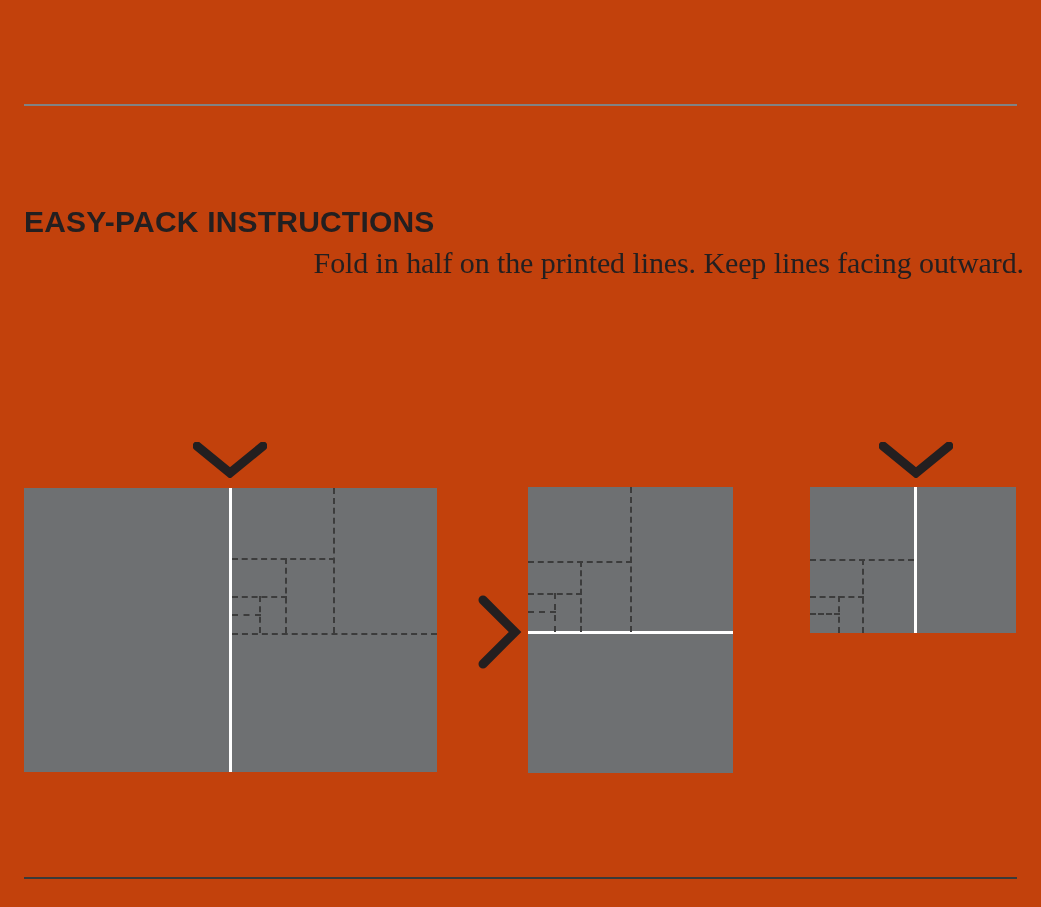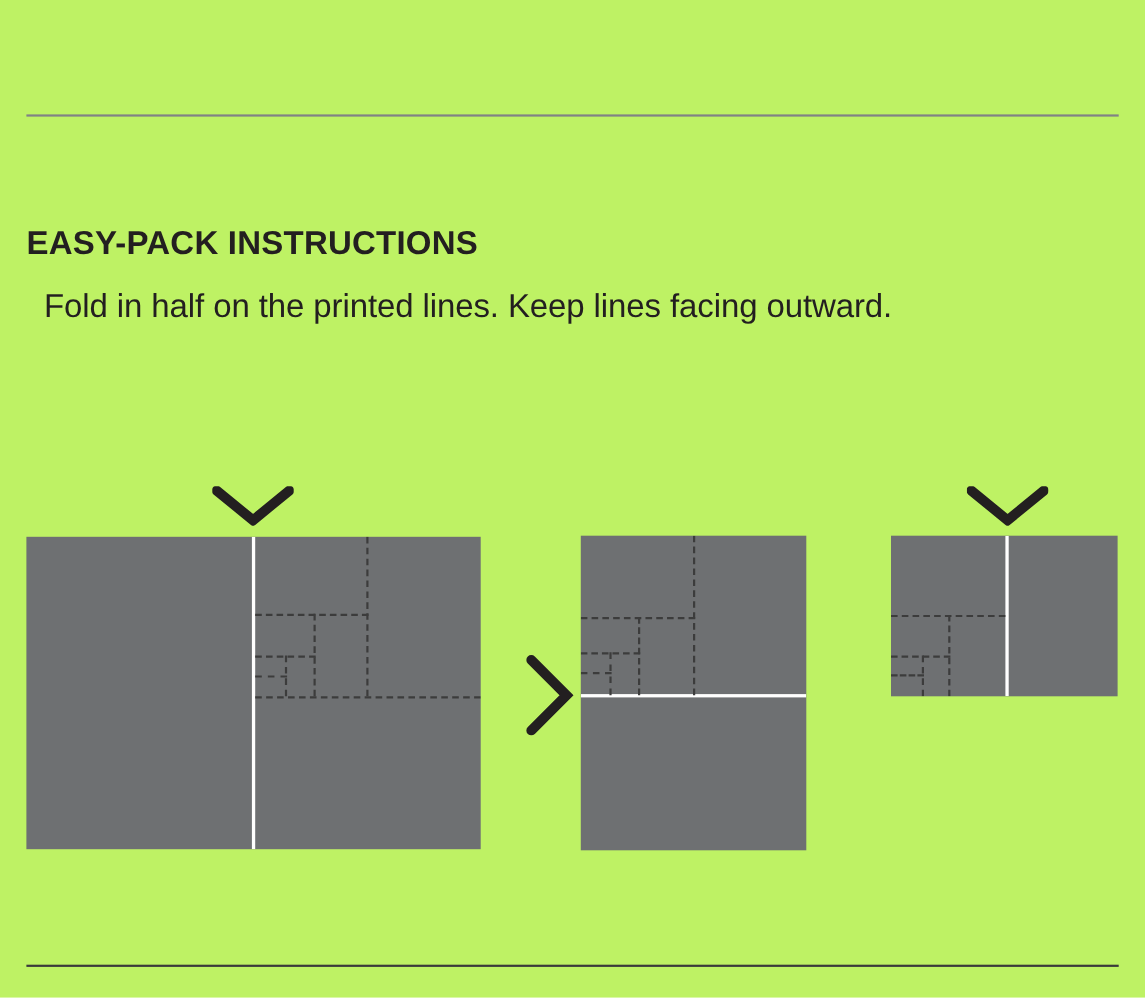--- a/index.html
+++ b/index.html
@@ -8,21 +8,21 @@
     background: #ffffff;
   }
   body {
     font-family: "Liberation Sans", sans-serif;
     -webkit-font-smoothing: antialiased;
   }
   #page {
     position: relative;
     width: 1041px;
     height: 907px;
-    background: #bef264;
+    background: #c2410c;
     overflow: hidden;
   }
 
   
   .rule {
     position: absolute;
     left: 24px;
     width: 993px;
     height: 2px;
     background: #808285;
@@ -40,29 +40,30 @@
   .headline {
     margin: 0;
     font-size: 30px;
     font-weight: 700;
     letter-spacing: 0.2px;
     color: #231f20;
     line-height: 1.28;
     font-family: "Liberation Sans", sans-serif;
   }
   .subcopy {
-    margin: 16px;
+    margin: 0;
     padding-top: 2px;
     font-size: 30px;
     font-weight: 400;
     color: #231f20;
     line-height: 1.33;
     letter-spacing: -0.1px;
     max-width: 1000px;
-    font-family: Liberation Sans, sans-serif;
+    font-family: Liberation Serif, serif;
+    text-align: right;
   }
 
   
   .stage { position: absolute; left: 0; top: 0; width: 1041px; height: 907px; }
 
   .panel {
     position: absolute;
     background: #6e7072;
     overflow: hidden;
   }

